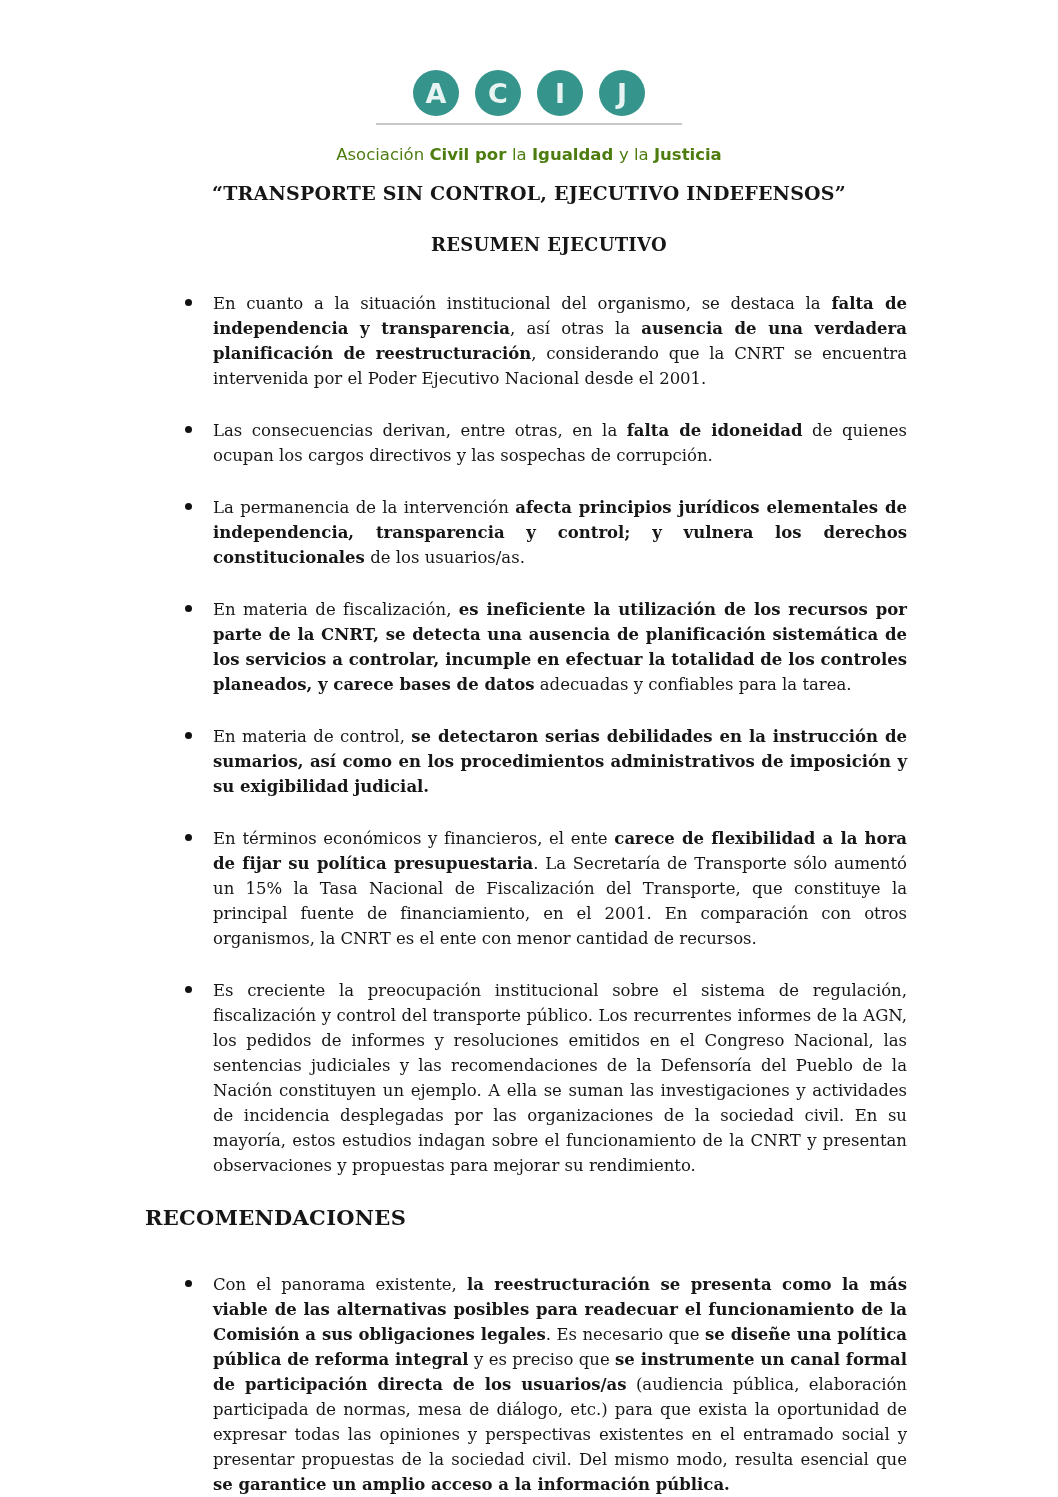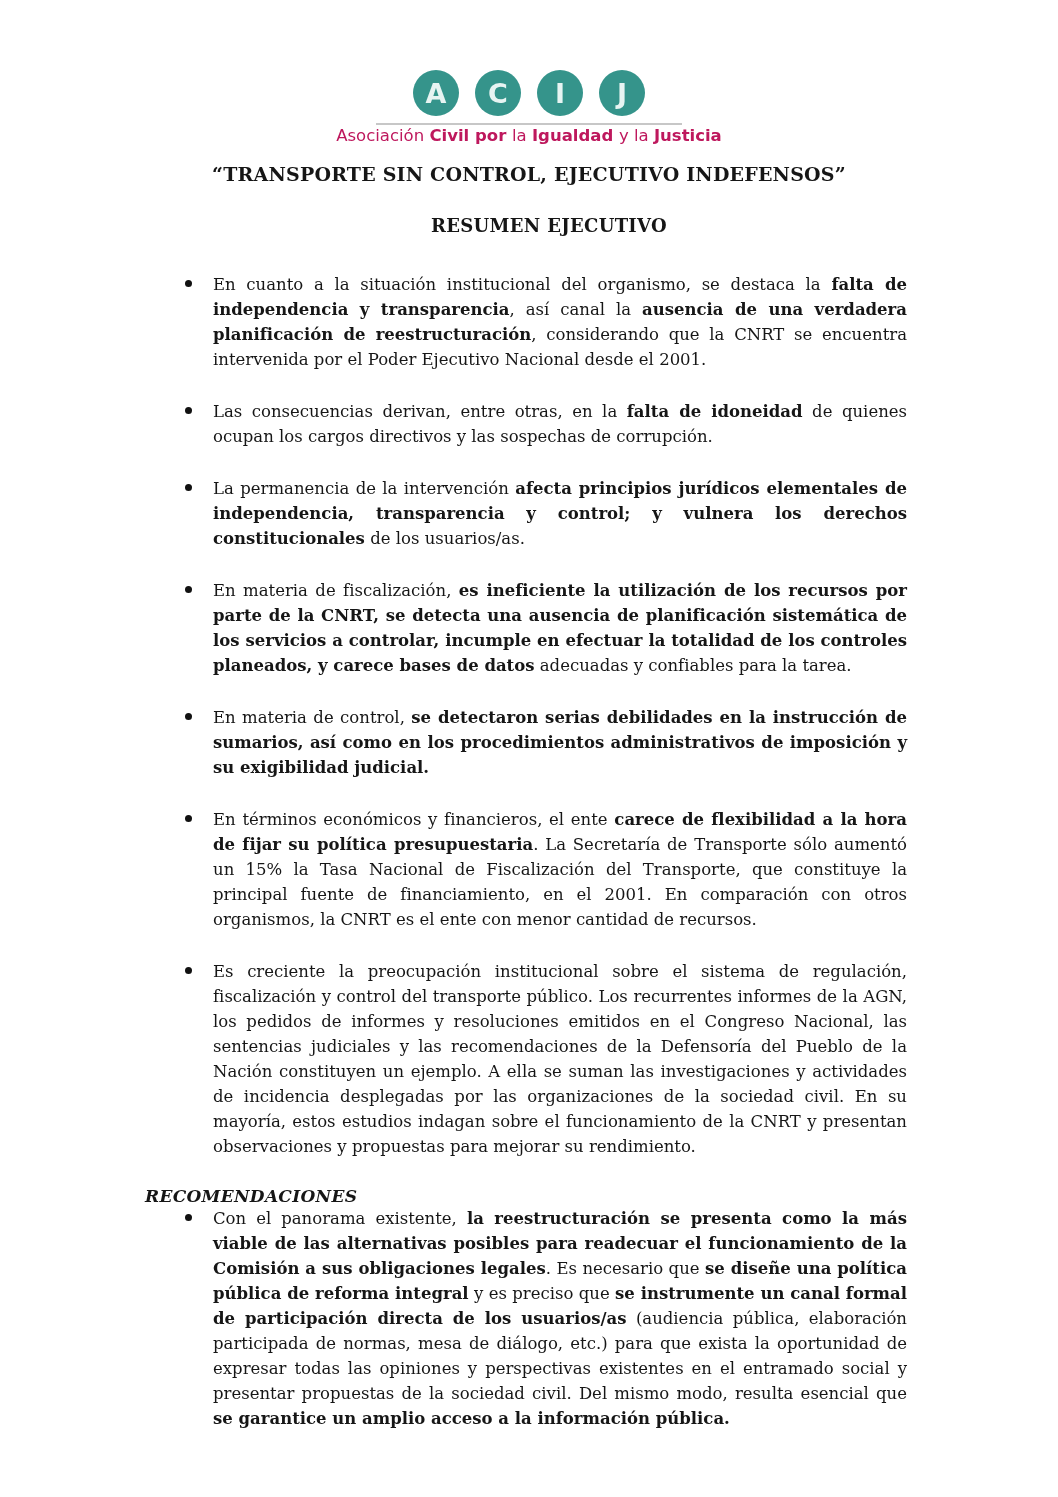--- a/index.html
+++ b/index.html
@@ -17,23 +17,23 @@
   .logo-circle{
     width:46px;height:46px;border-radius:50%;
     background:var(--logo-teal,#35948b);
     color:#e7f4f2;
     display:flex;align-items:center;justify-content:center;
     font-family:"DejaVu Sans","Liberation Sans",sans-serif;
     font-weight:bold;font-size:27px;line-height:1;
   }
   .logo-divider{width:306px;height:2px;background:#c7c7c7;margin-top:7px;}
   .logo-subtitle{
-    margin-top:1px;
+    margin-top:20px;
     font-family:"DejaVu Sans","Liberation Sans",sans-serif;
-    font-size:16.5px;color:#be185d;white-space:nowrap;
+    font-size:16.5px;color:#4d7c0f;white-space:nowrap;
   }
   .logo-subtitle .b{font-weight:bold;}
 
   
   .doc-title{
     text-align:center;font-weight:bold;font-size:19px;
     margin-top:18px;letter-spacing:.2px;
   }
   .doc-subtitle{
     text-align:center;font-weight:bold;font-size:18px;
@@ -45,25 +45,24 @@
   ul.bullets{list-style:none;margin:0;padding:0 0 0 40px;}
   ul.bullets li{display:flex;margin-bottom:27px;}
   .dot{
     flex:none;width:7px;height:7px;border-radius:50%;
     background:#111;margin-top:8px;margin-right:21px;
   }
   .runs{flex:1;text-align:justify;font-size:16.5px;line-height:25px;}
   .runs .b{font-weight:bold;}
 
   .section-heading{
-    font-weight:bold;font-size:17px;letter-spacing:.3px;
+    font-weight:bold;font-size:21px;letter-spacing:.3px;
     margin:8px 0 0 0;
-    font-style:italic;
   }
-  ul.bullets.recs{}
+  ul.bullets.recs{margin-top:42px;}
 </style>
 </head>
 <body>
 
 <div class="page">
 
   <div class="logo">
     <div class="logo-circles">
         <div class="logo-circle" style="color: rgb(231, 244, 242);">A</div>
         <div class="logo-circle" style="color: rgb(231, 244, 242);">C</div>
@@ -74,21 +73,21 @@
     <div class="logo-subtitle"><span>Asociación </span><span class="b">Civil por </span><span>la </span><span class="b">Igualdad </span><span>y la </span><span class="b">Justicia</span></div>
   </div>
 
   <div class="doc-title">“TRANSPORTE SIN CONTROL, EJECUTIVO INDEFENSOS”</div>
   <div class="doc-subtitle">RESUMEN EJECUTIVO</div>
 
   <div class="content">
     <ul class="bullets">
         <li>
           <span class="dot"></span>
-          <span class="runs"><span>En cuanto a la situación institucional del organismo, se destaca la </span><span class="b">falta de independencia y transparencia</span><span>, así canal la </span><span class="b">ausencia de una verdadera planificación de reestructuración</span><span>, considerando que la CNRT se encuentra intervenida por el Poder Ejecutivo Nacional desde el 2001.</span></span>
+          <span class="runs"><span>En cuanto a la situación institucional del organismo, se destaca la </span><span class="b">falta de independencia y transparencia</span><span>, así otras la </span><span class="b">ausencia de una verdadera planificación de reestructuración</span><span>, considerando que la CNRT se encuentra intervenida por el Poder Ejecutivo Nacional desde el 2001.</span></span>
         </li>
         <li>
           <span class="dot"></span>
           <span class="runs"><span>Las consecuencias derivan, entre otras, en la </span><span class="b">falta de idoneidad</span><span> de quienes ocupan los cargos directivos y las sospechas de corrupción.</span></span>
         </li>
         <li>
           <span class="dot"></span>
           <span class="runs"><span>La permanencia de la intervención </span><span class="b">afecta principios jurídicos elementales de independencia, transparencia y control; y vulnera los derechos constitucionales</span><span> de los usuarios/as.</span></span>
         </li>
         <li>

